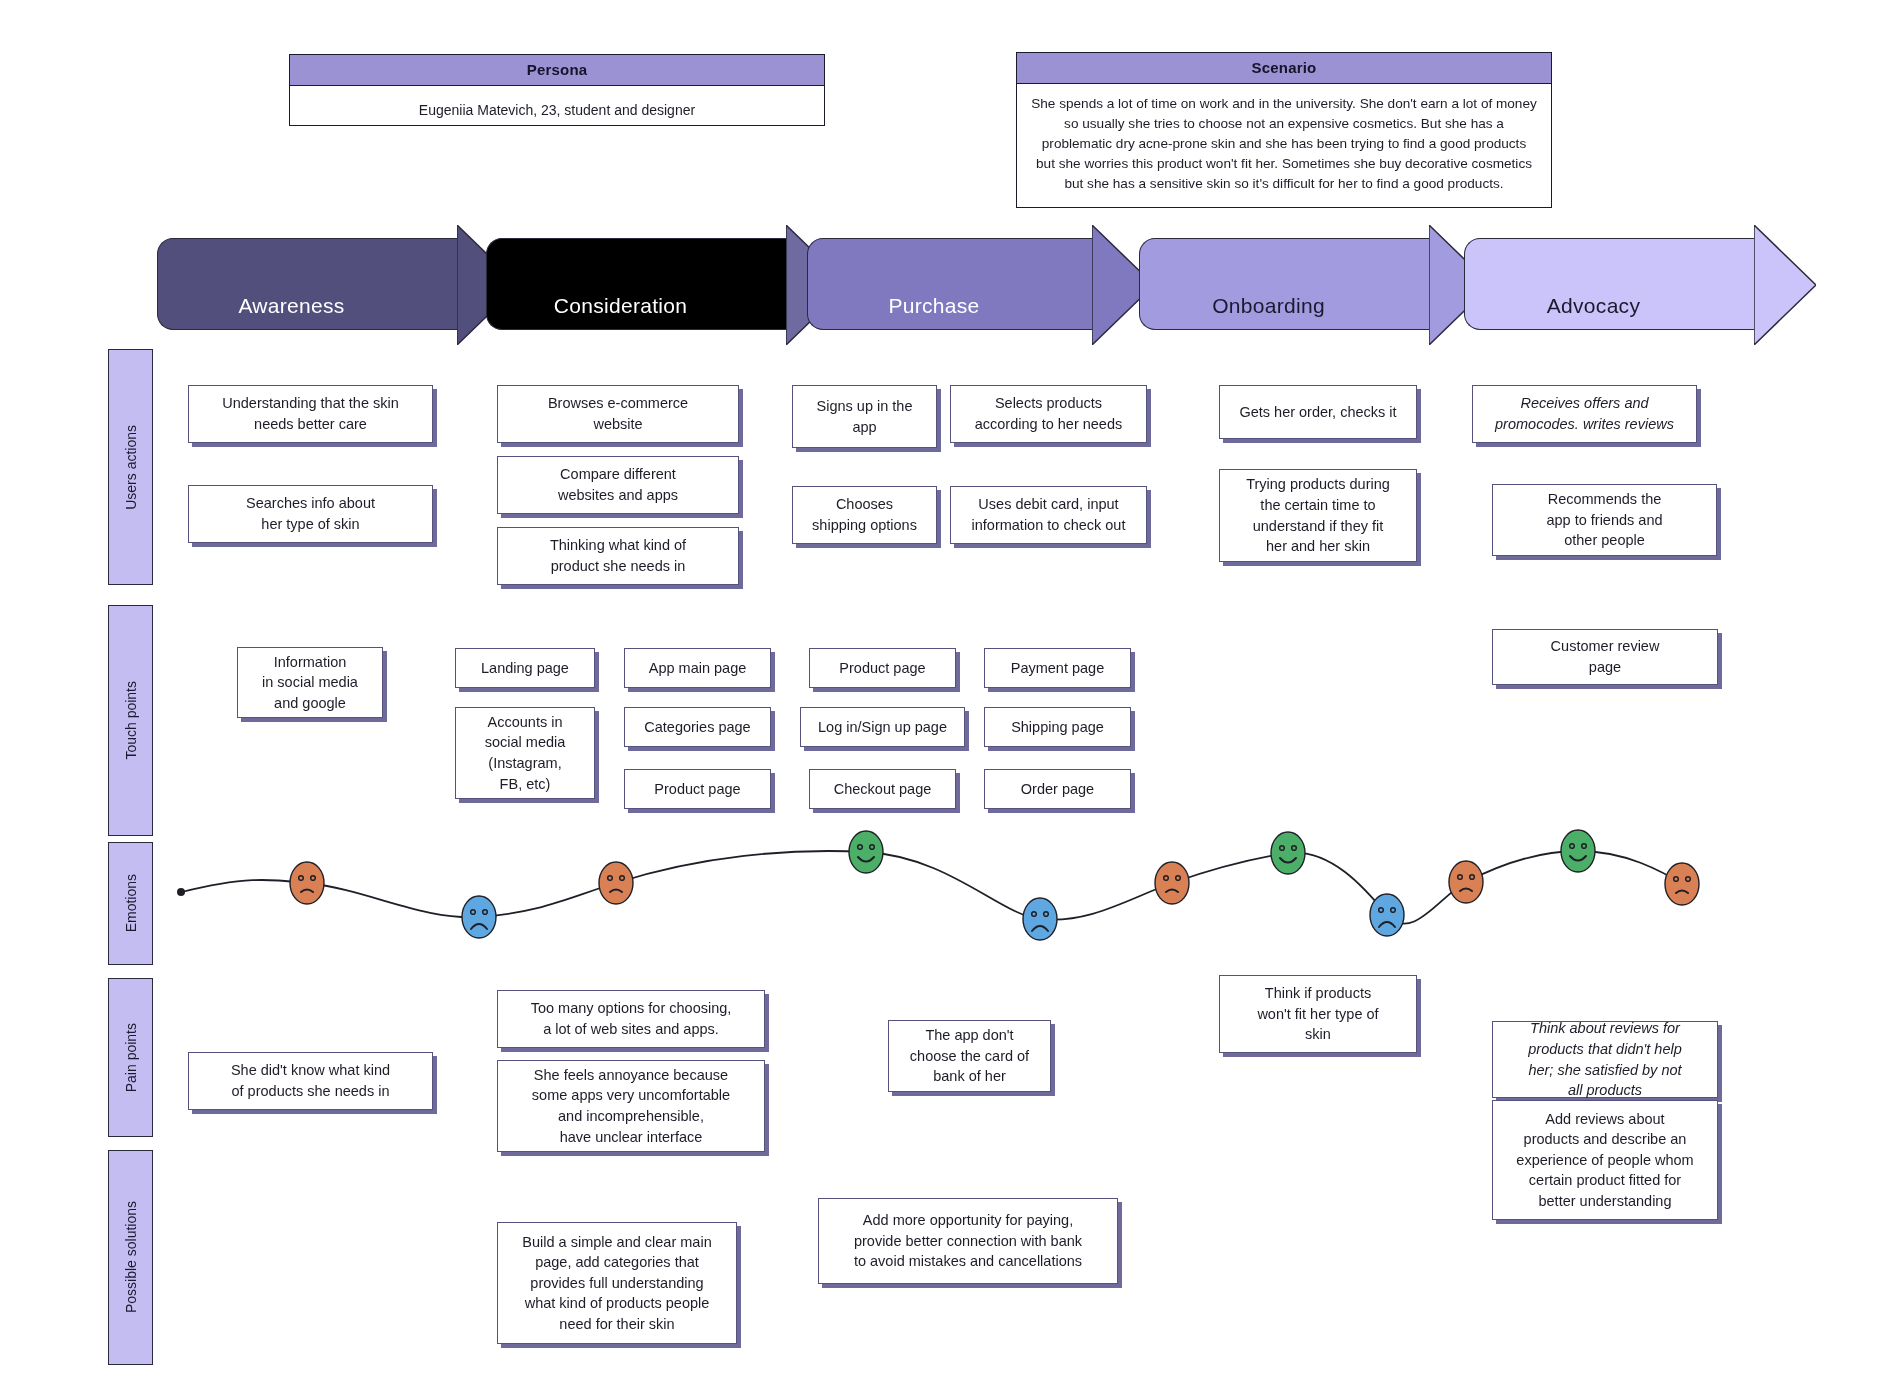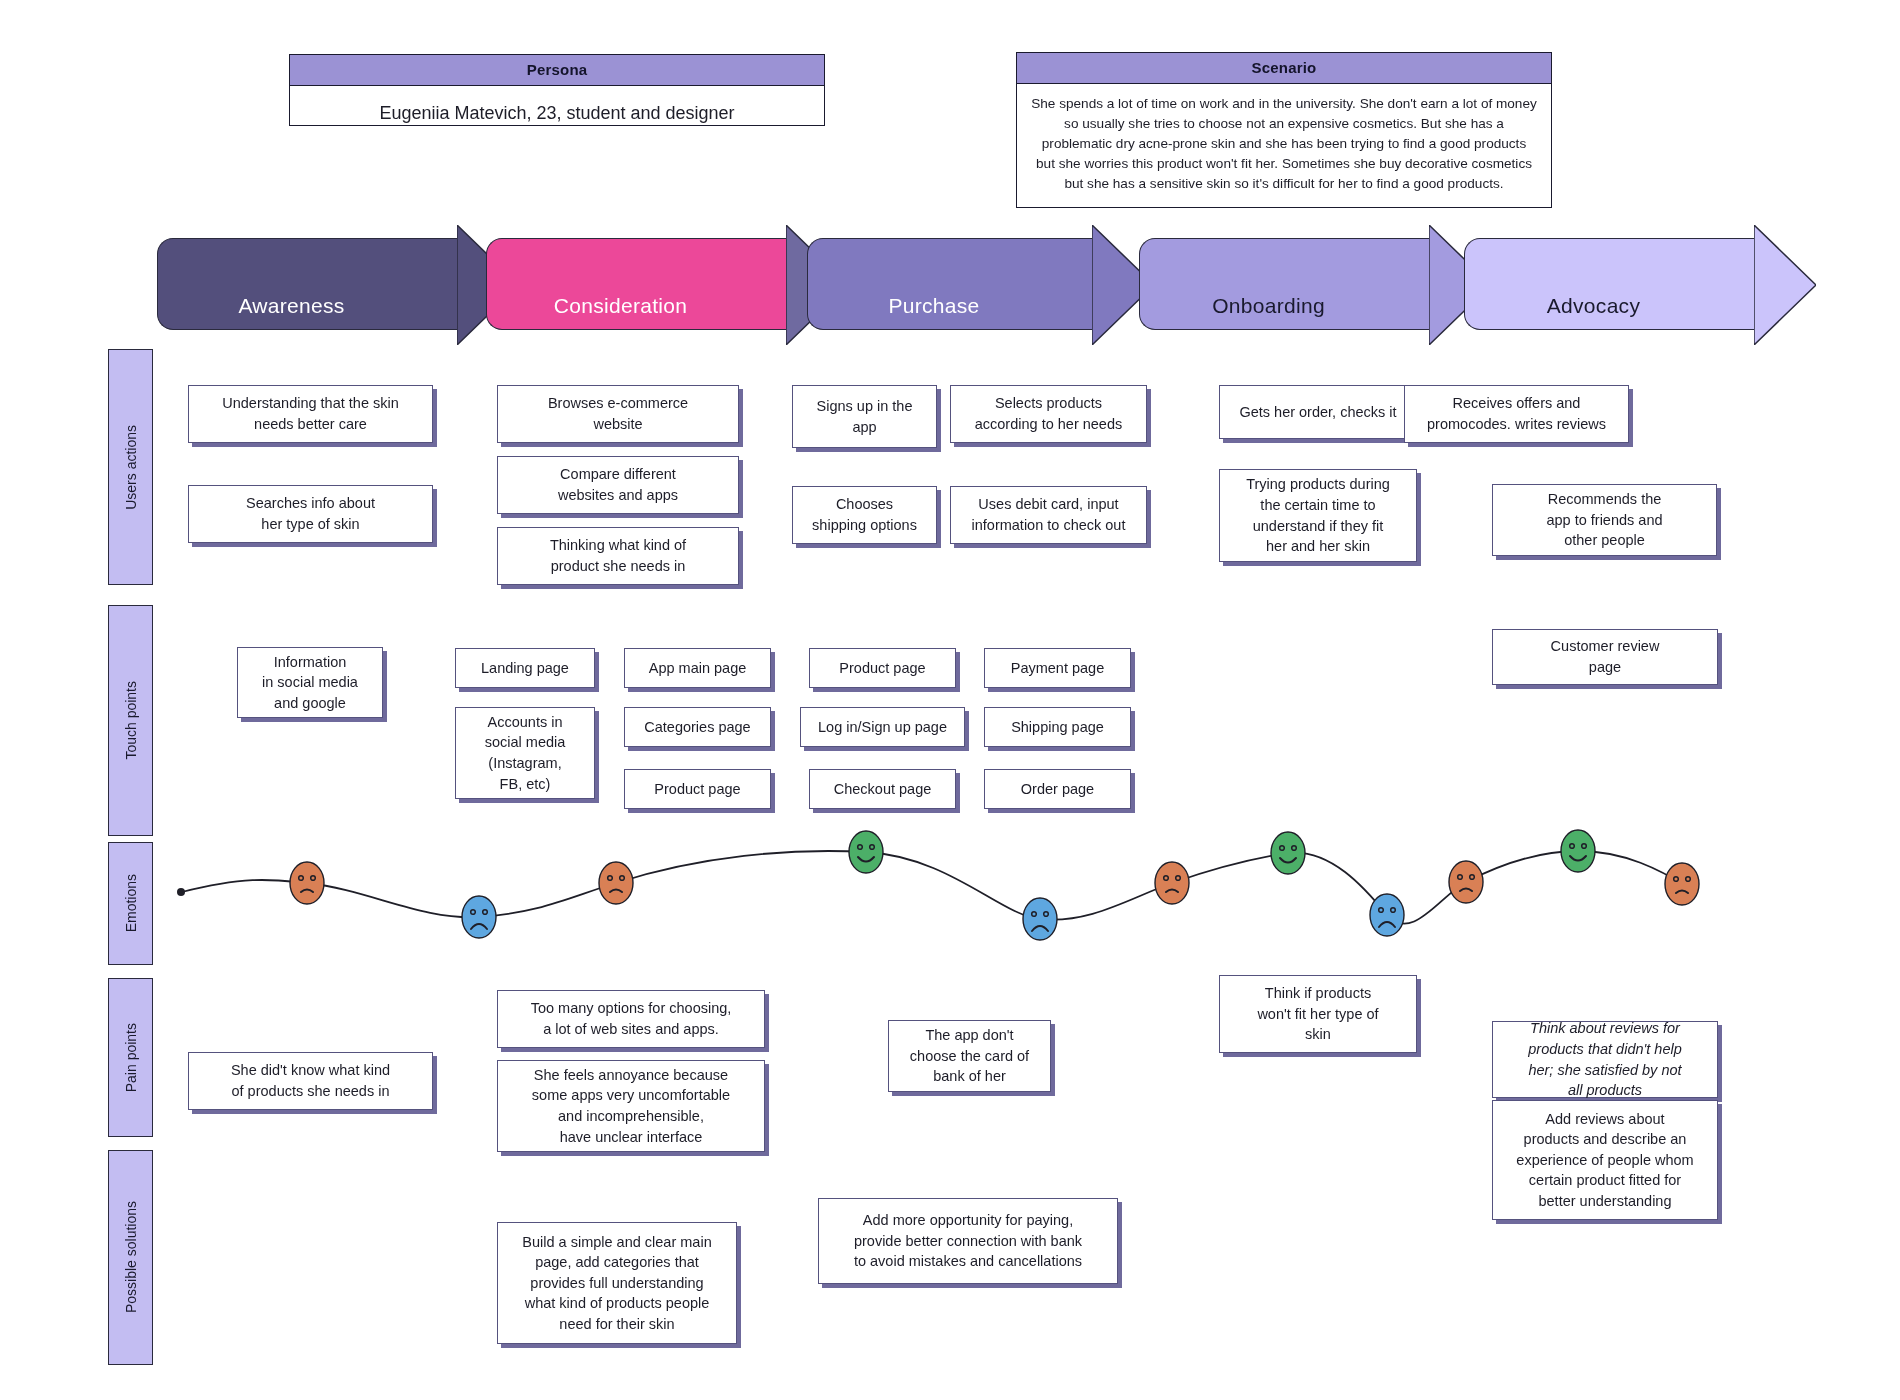--- a/index.html
+++ b/index.html
@@ -29,21 +29,21 @@
     border-bottom: 1.6px solid #1a1a2e;
     text-align: center;
     font-weight: bold;
     font-size: 15px;
     letter-spacing: .2px;
     padding: 6px 0 7px 0;
     color: #14142b;
   }
   .card-body {
     text-align: center;
-    font-size: 18px;
+    font-size: 14px;
     line-height: 1.5;
     color: #1d1d28;
     padding: 14px 14px;
     white-space: pre-line;
   }
 
   
   .stage {
     position: absolute;
     display: flex;
@@ -123,21 +123,21 @@
 but she has a sensitive skin so it's difficult for her to find a good products.</div>
   </div>
 
   <div id="stages-host">
       <div class="stage" style="left: 157px; top: 238px; width: 300px; background: rgb(83, 79, 124); border-right: none; color: rgb(255, 255, 255);">
         <span class="stage-label">Awareness</span>
         <svg class="stage-tip" width="62" height="120" viewBox="0 0 62 120" style="left: 299px; top: -14px; height: 120px;">
           <polygon points="0,14 0,0 62,60 0,120 0,106" fill="#534f7c" stroke="#2a2a3d" stroke-width="1.5" stroke-linejoin="round"></polygon>
         </svg>
       </div>
-      <div class="stage" style="left: 486px; top: 238px; width: 300px; background: #ec4899; border-right: none; color: rgb(255, 255, 255);">
+      <div class="stage" style="left: 486px; top: 238px; width: 300px; background: #000000; border-right: none; color: rgb(255, 255, 255);">
         <span class="stage-label">Consideration</span>
         <svg class="stage-tip" width="62" height="120" viewBox="0 0 62 120" style="left: 299px; top: -14px; height: 120px;">
           <polygon points="0,14 0,0 62,60 0,120 0,106" fill="#6f6aa0" stroke="#2a2a3d" stroke-width="1.5" stroke-linejoin="round"></polygon>
         </svg>
       </div>
       <div class="stage" style="left: 807px; top: 238px; width: 285px; background: rgb(128, 121, 191); border-right: none; color: rgb(255, 255, 255);">
         <span class="stage-label">Purchase</span>
         <svg class="stage-tip" width="62" height="120" viewBox="0 0 62 120" style="left: 284px; top: -14px; height: 120px;">
           <polygon points="0,14 0,0 62,60 0,120 0,106" fill="#8079bf" stroke="#2a2a3d" stroke-width="1.5" stroke-linejoin="round"></polygon>
         </svg>
@@ -192,21 +192,21 @@
 shipping options</div>
   <div class="box" style="left:950px; top:486px; width:197px; height:58px;">Uses debit card, input
 information to check out</div>
 
   <div class="box" style="left:1219px; top:385px; width:198px; height:54px;">Gets her order, checks it</div>
   <div class="box" style="left:1219px; top:469px; width:198px; height:93px;">Trying products during
 the certain time to
 understand if they fit
 her and her skin</div>
 
-  <div class="box" style="left:1404px; top:385px; width:225px; height:58px;">Receives offers and
+  <div class="box" style="left:1472px; top:385px; width:225px; height:58px;font-style:italic;">Receives offers and
 promocodes. writes reviews</div>
   <div class="box" style="left:1492px; top:484px; width:225px; height:72px;">Recommends the
 app to friends and
 other people</div>
 
   <div class="box" style="left:237px; top:647px; width:146px; height:71px;">Information
 in social media
 and google</div>
 
   <div class="box" style="left:455px; top:648px; width:140px; height:40px;">Landing page</div>

